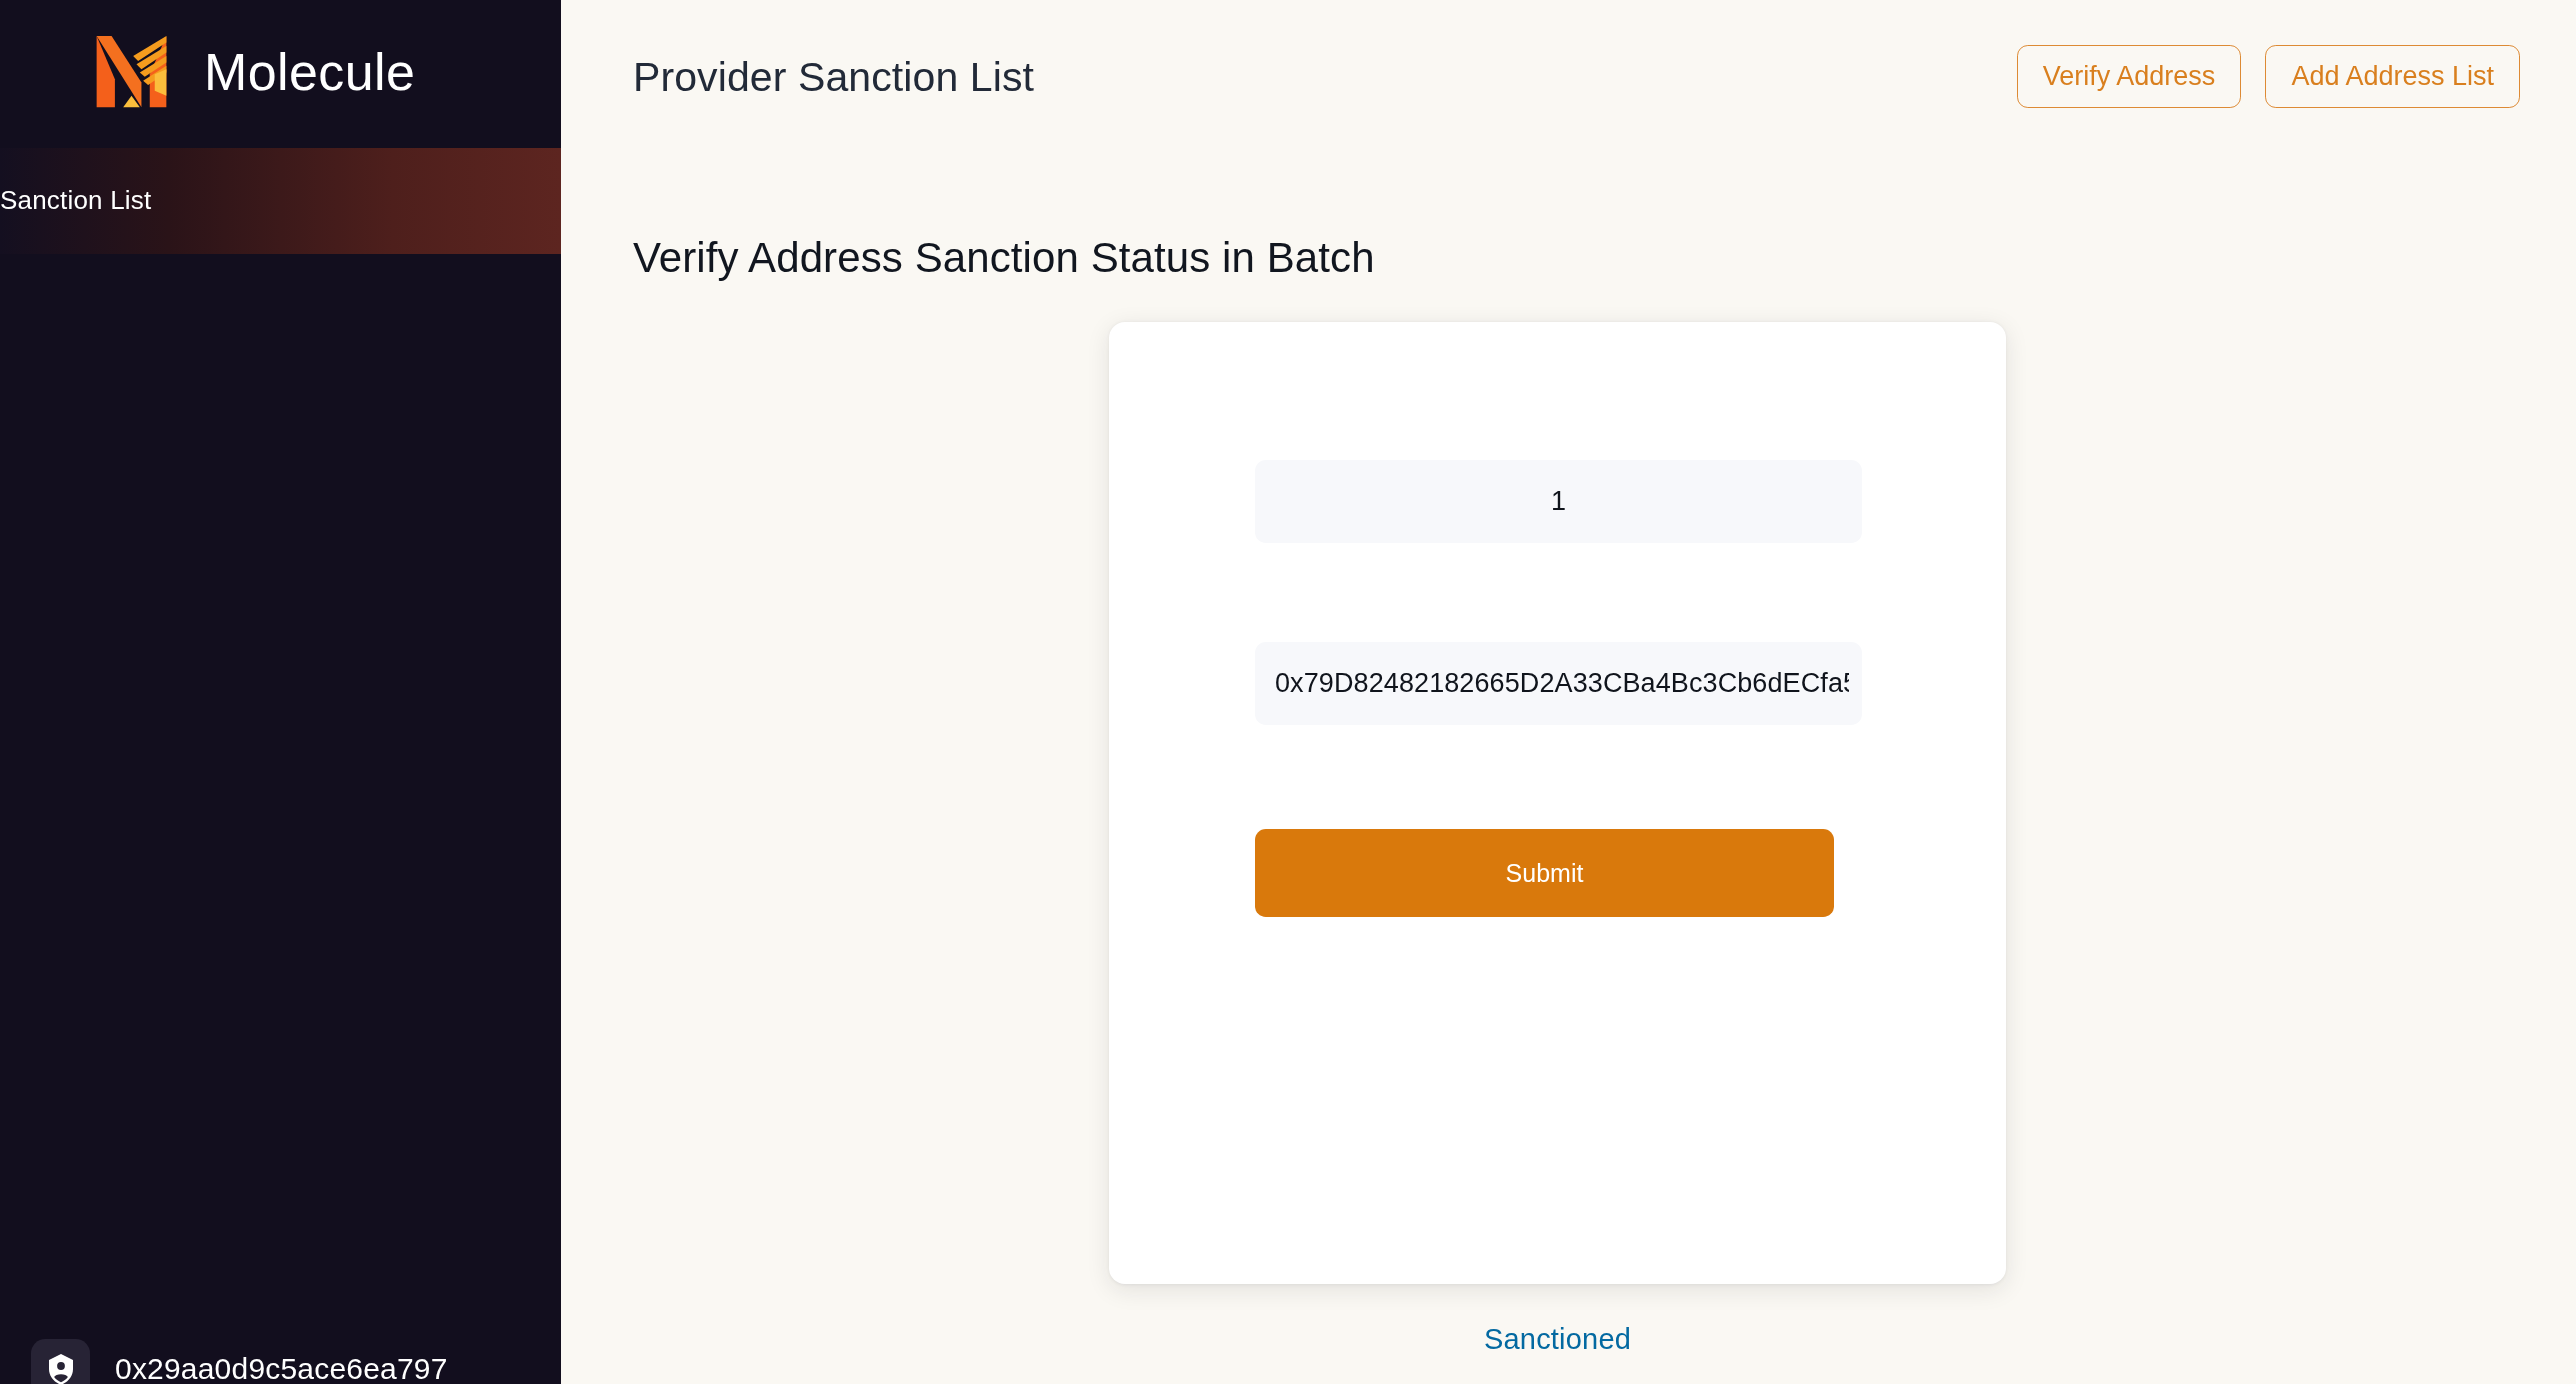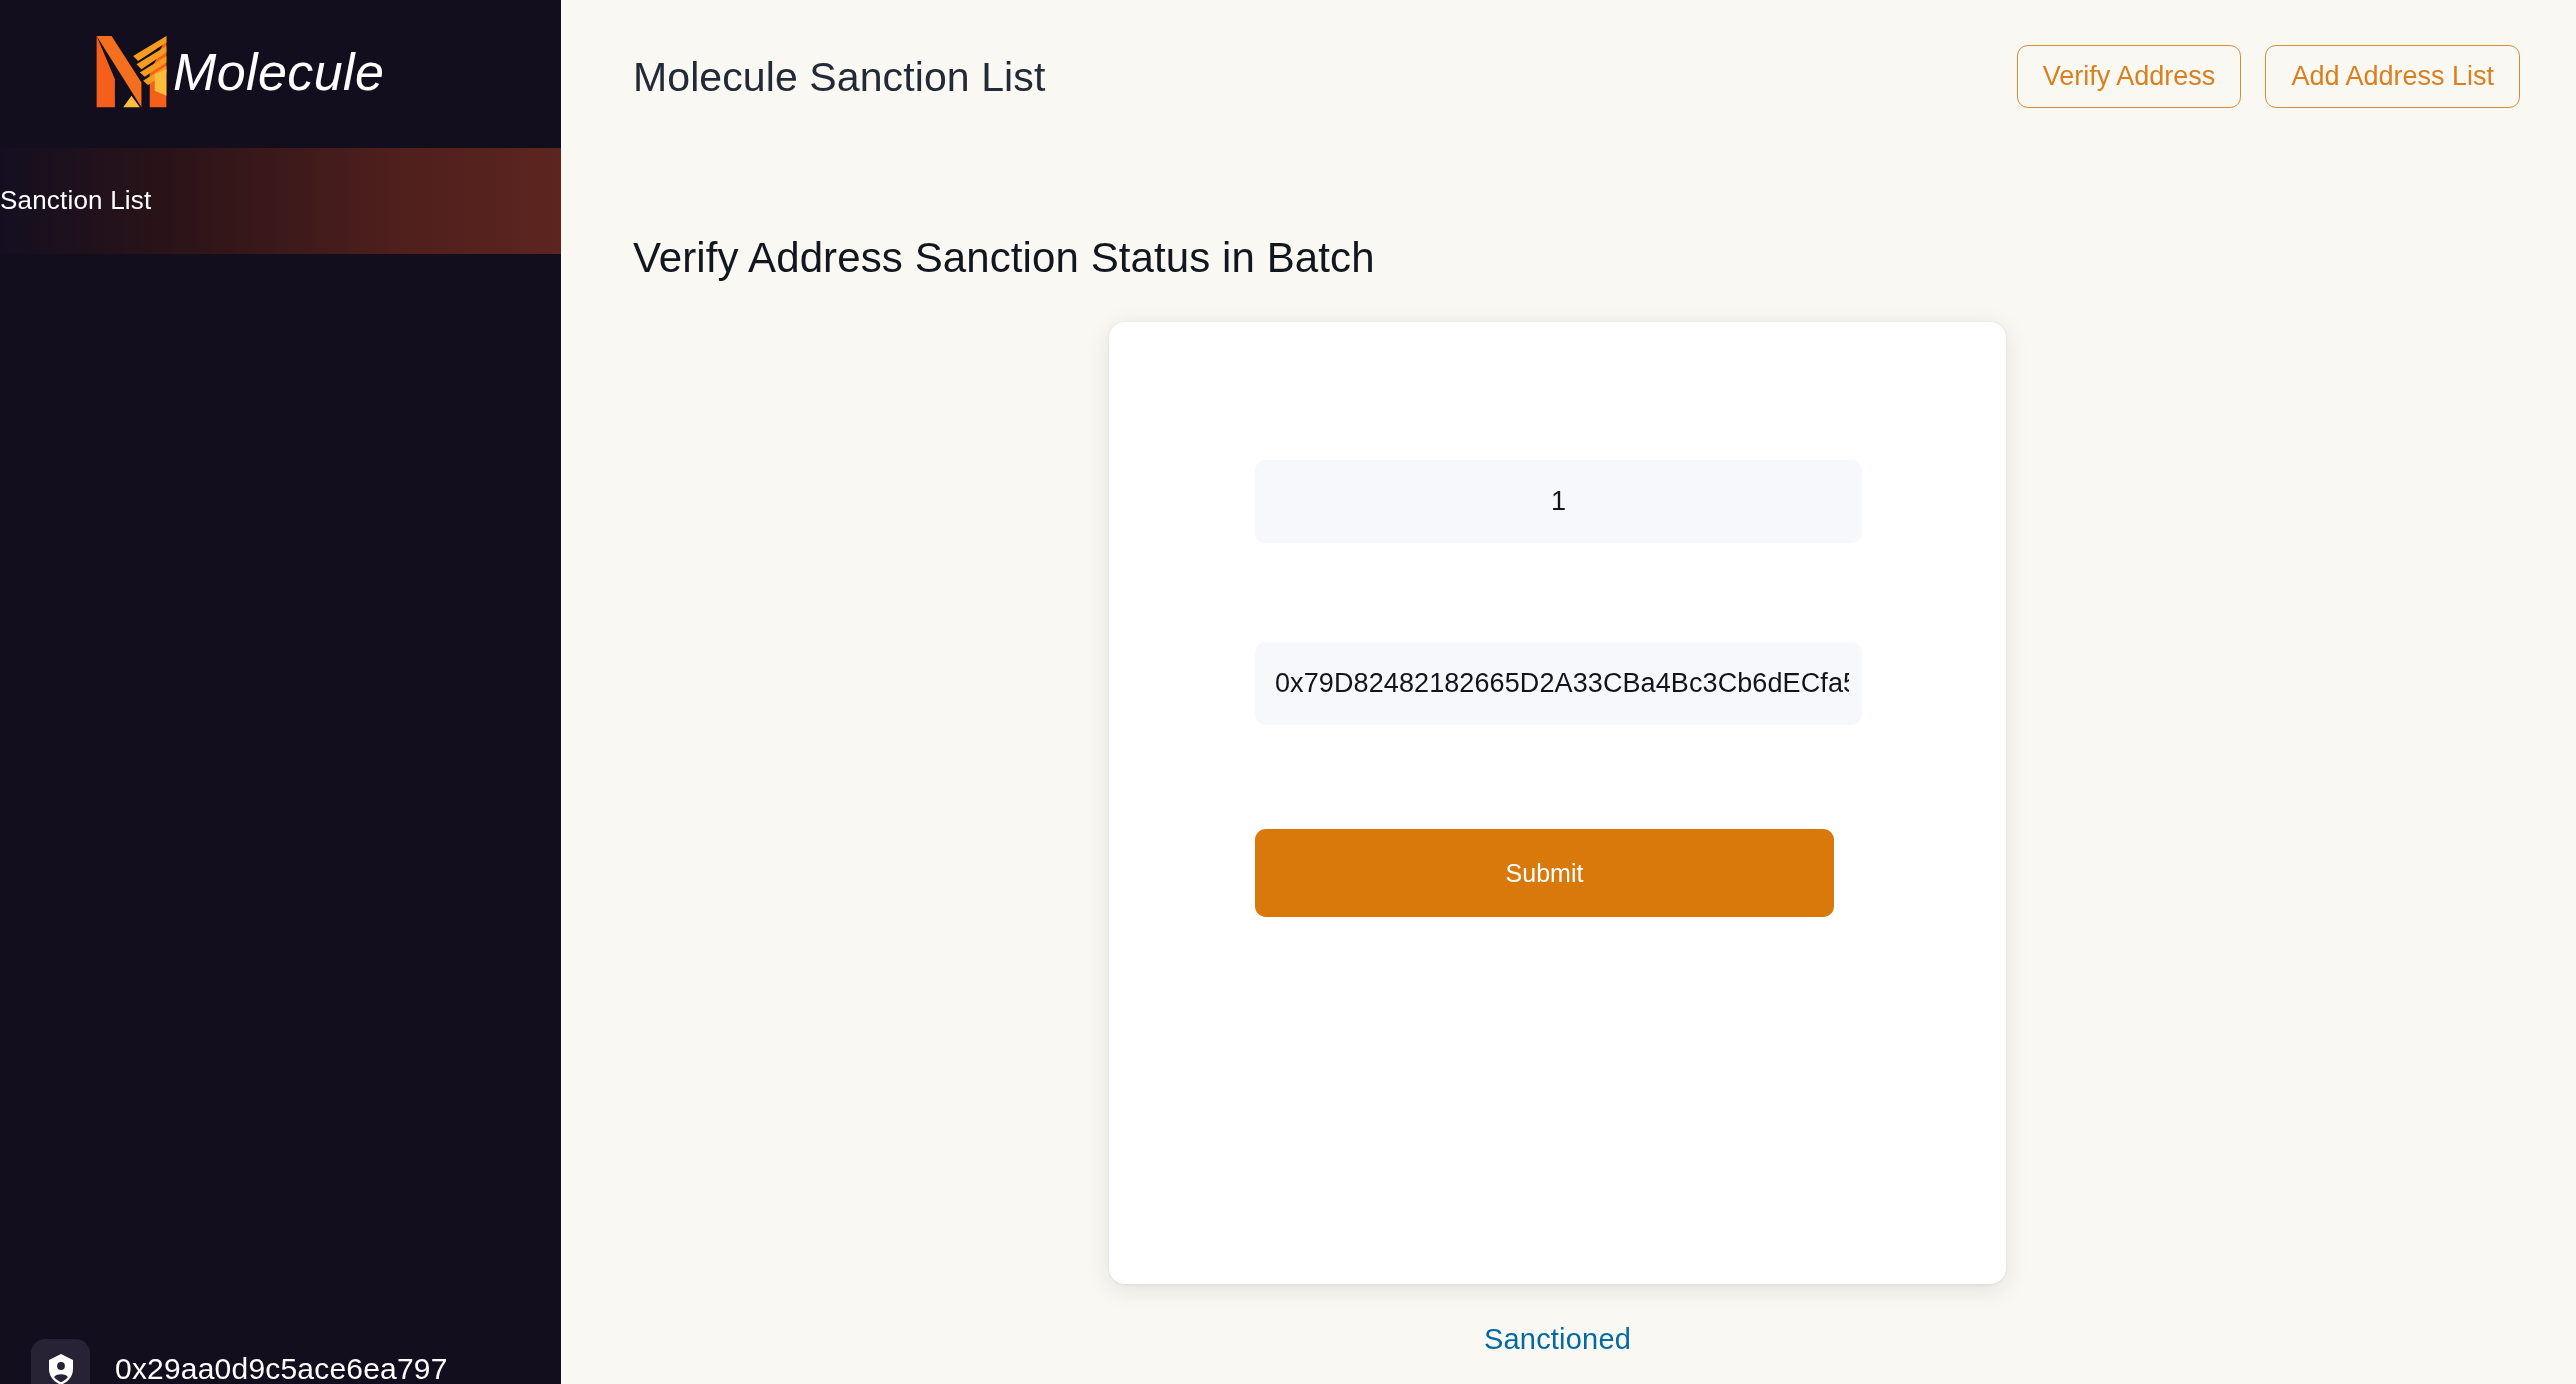--- a/index.html
+++ b/index.html
@@ -31,21 +31,21 @@
     position: relative;
     display: flex;
     flex-direction: column;
   }
 
   .brand {
     height: 144px;
     display: flex;
     align-items: center;
     padding-left: 90px;
-    font-style: italic;
+    gap: 31px;
   }
 
   .brand-logo {
     width: 83px;
     height: 83px;
     flex: 0 0 83px;
     display: block;
   }
 
   .brand-name {
@@ -258,21 +258,21 @@
         </svg>
       </span>
       <span class="wallet-address">0x29aa0d9c5ace6ea797</span>
     </div>
 
   </aside>
 
   <main class="main">
 
     <div class="topbar">
-      <h1 class="page-title">Molecule Sanction List</h1>
+      <h1 class="page-title">Provider Sanction List</h1>
       <div class="topbar-actions">
         <button class="outline-btn">Verify Address</button>
         <button class="outline-btn">Add Address List</button>
       </div>
     </div>
 
     <h2 class="section-title">Verify Address Sanction Status in Batch</h2>
 
     <section class="card">
       <input class="field" type="text" value="1" style="">

